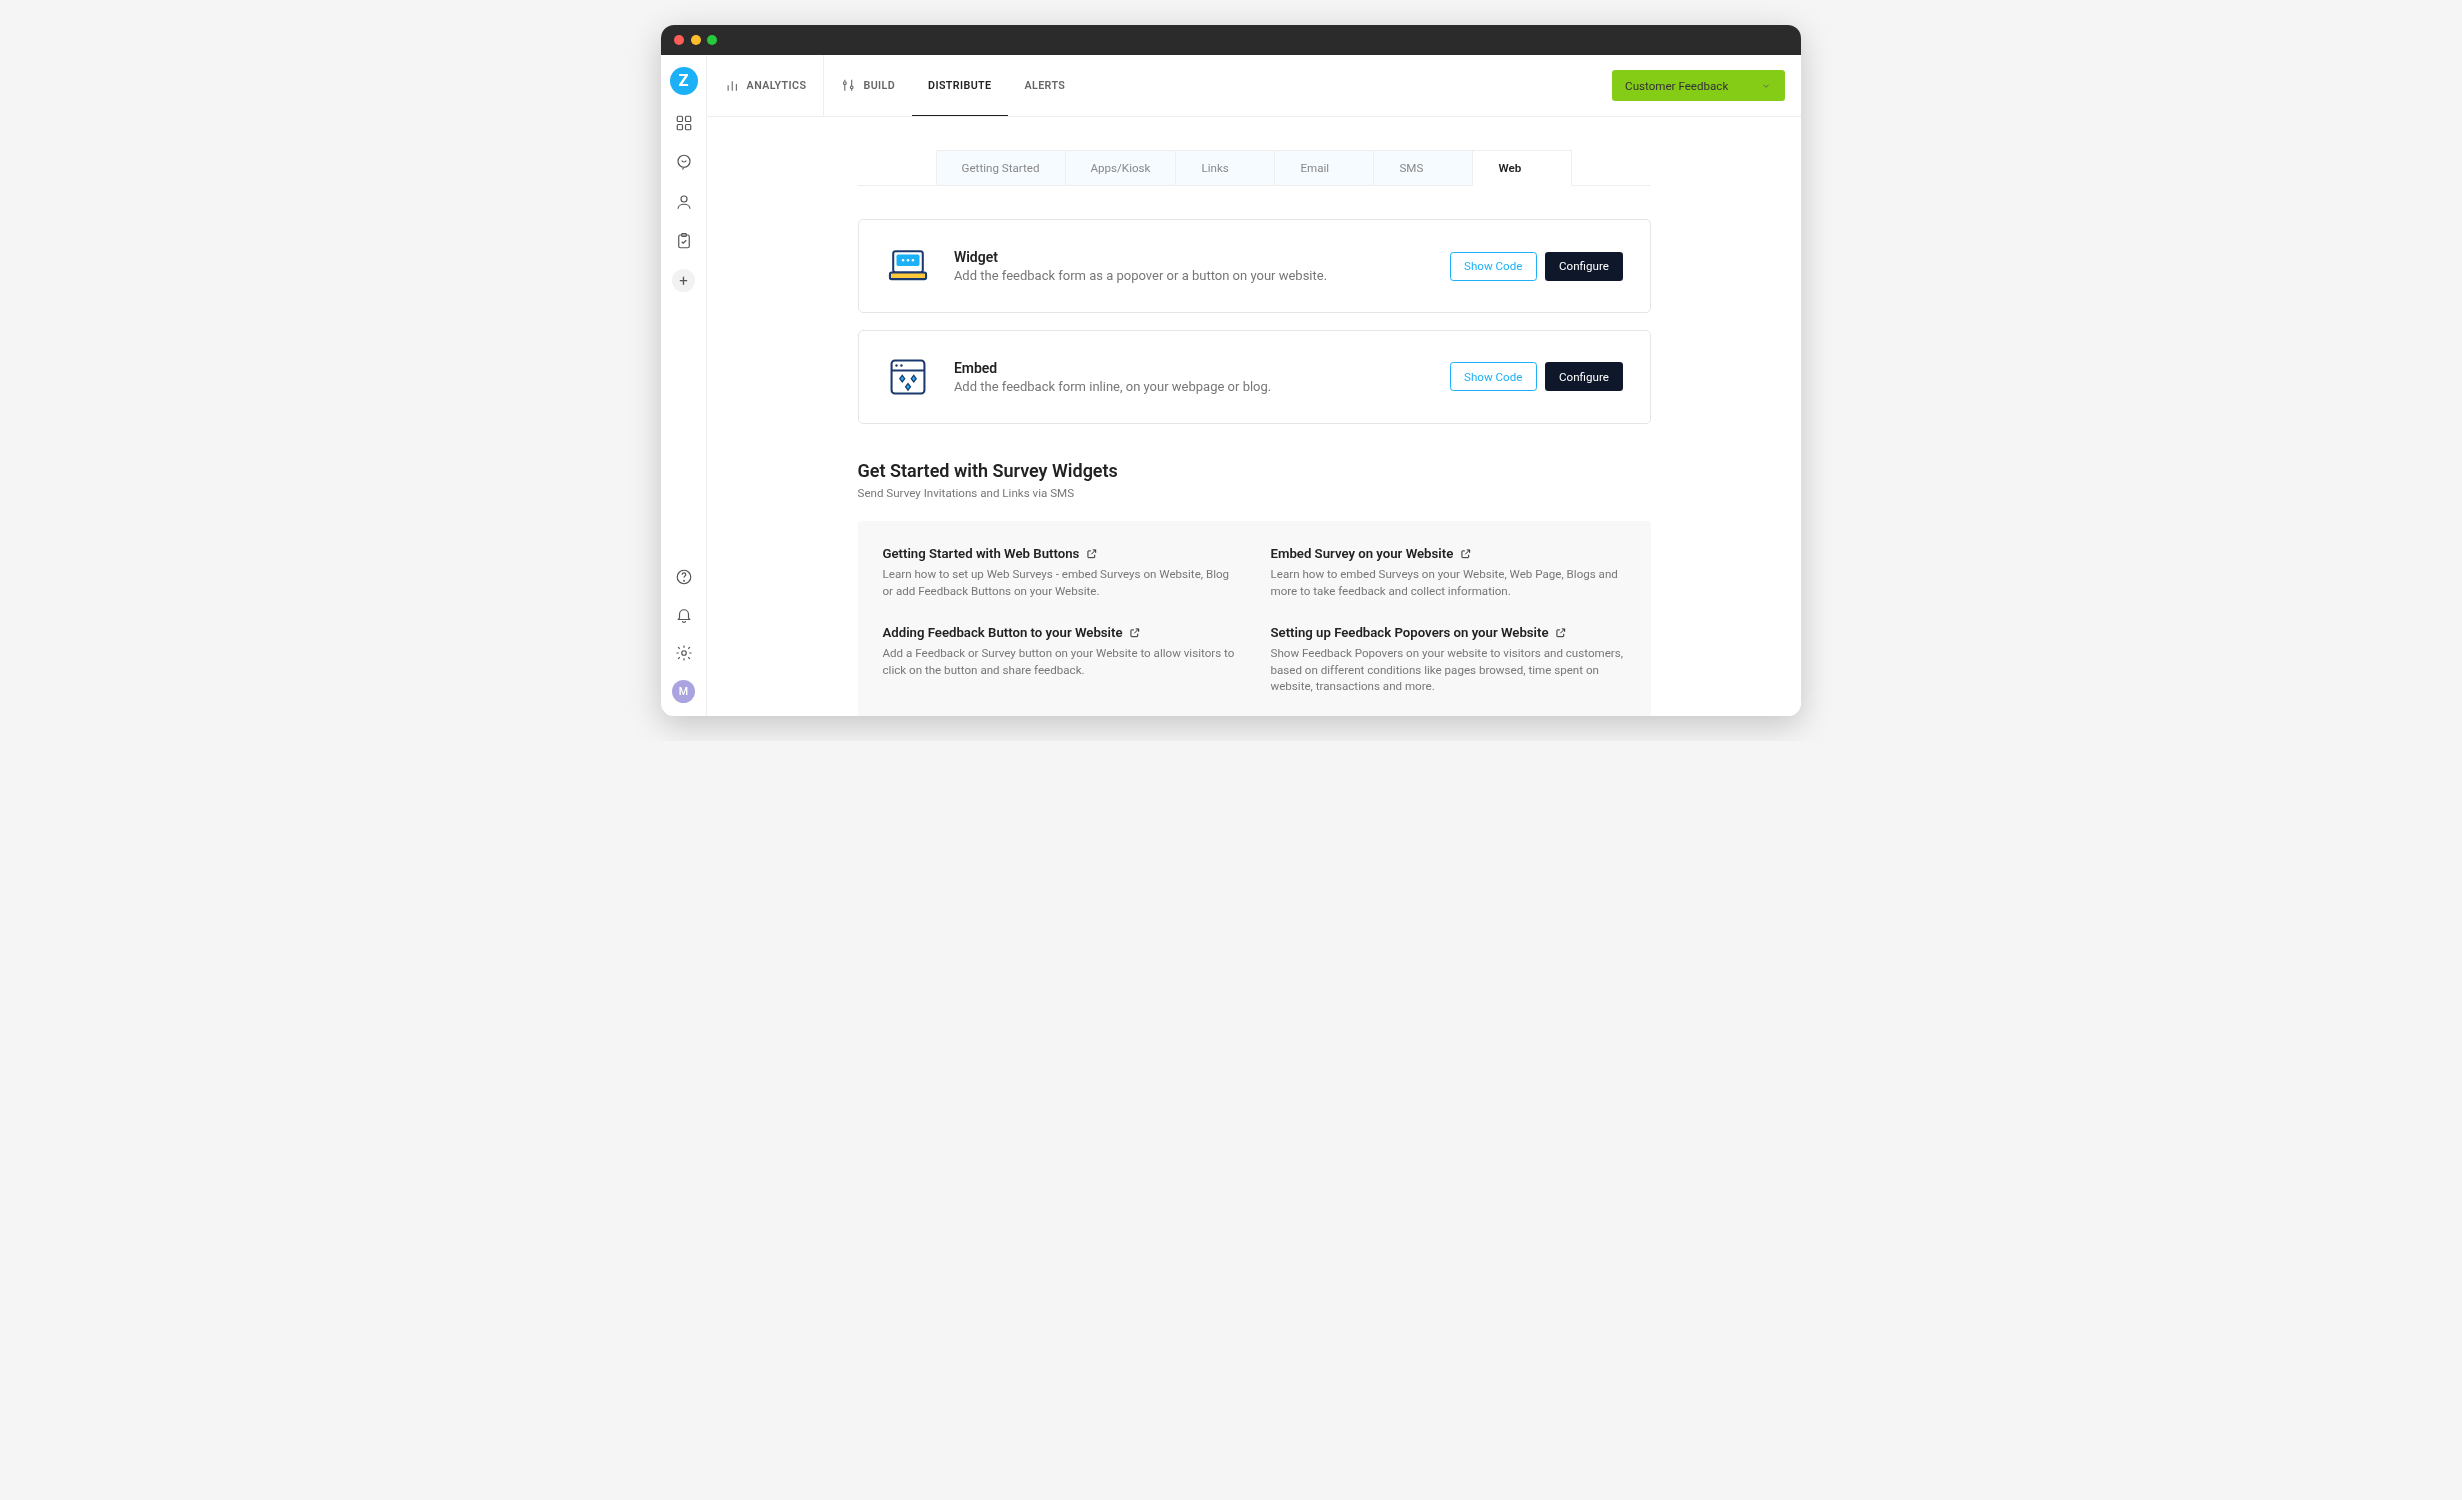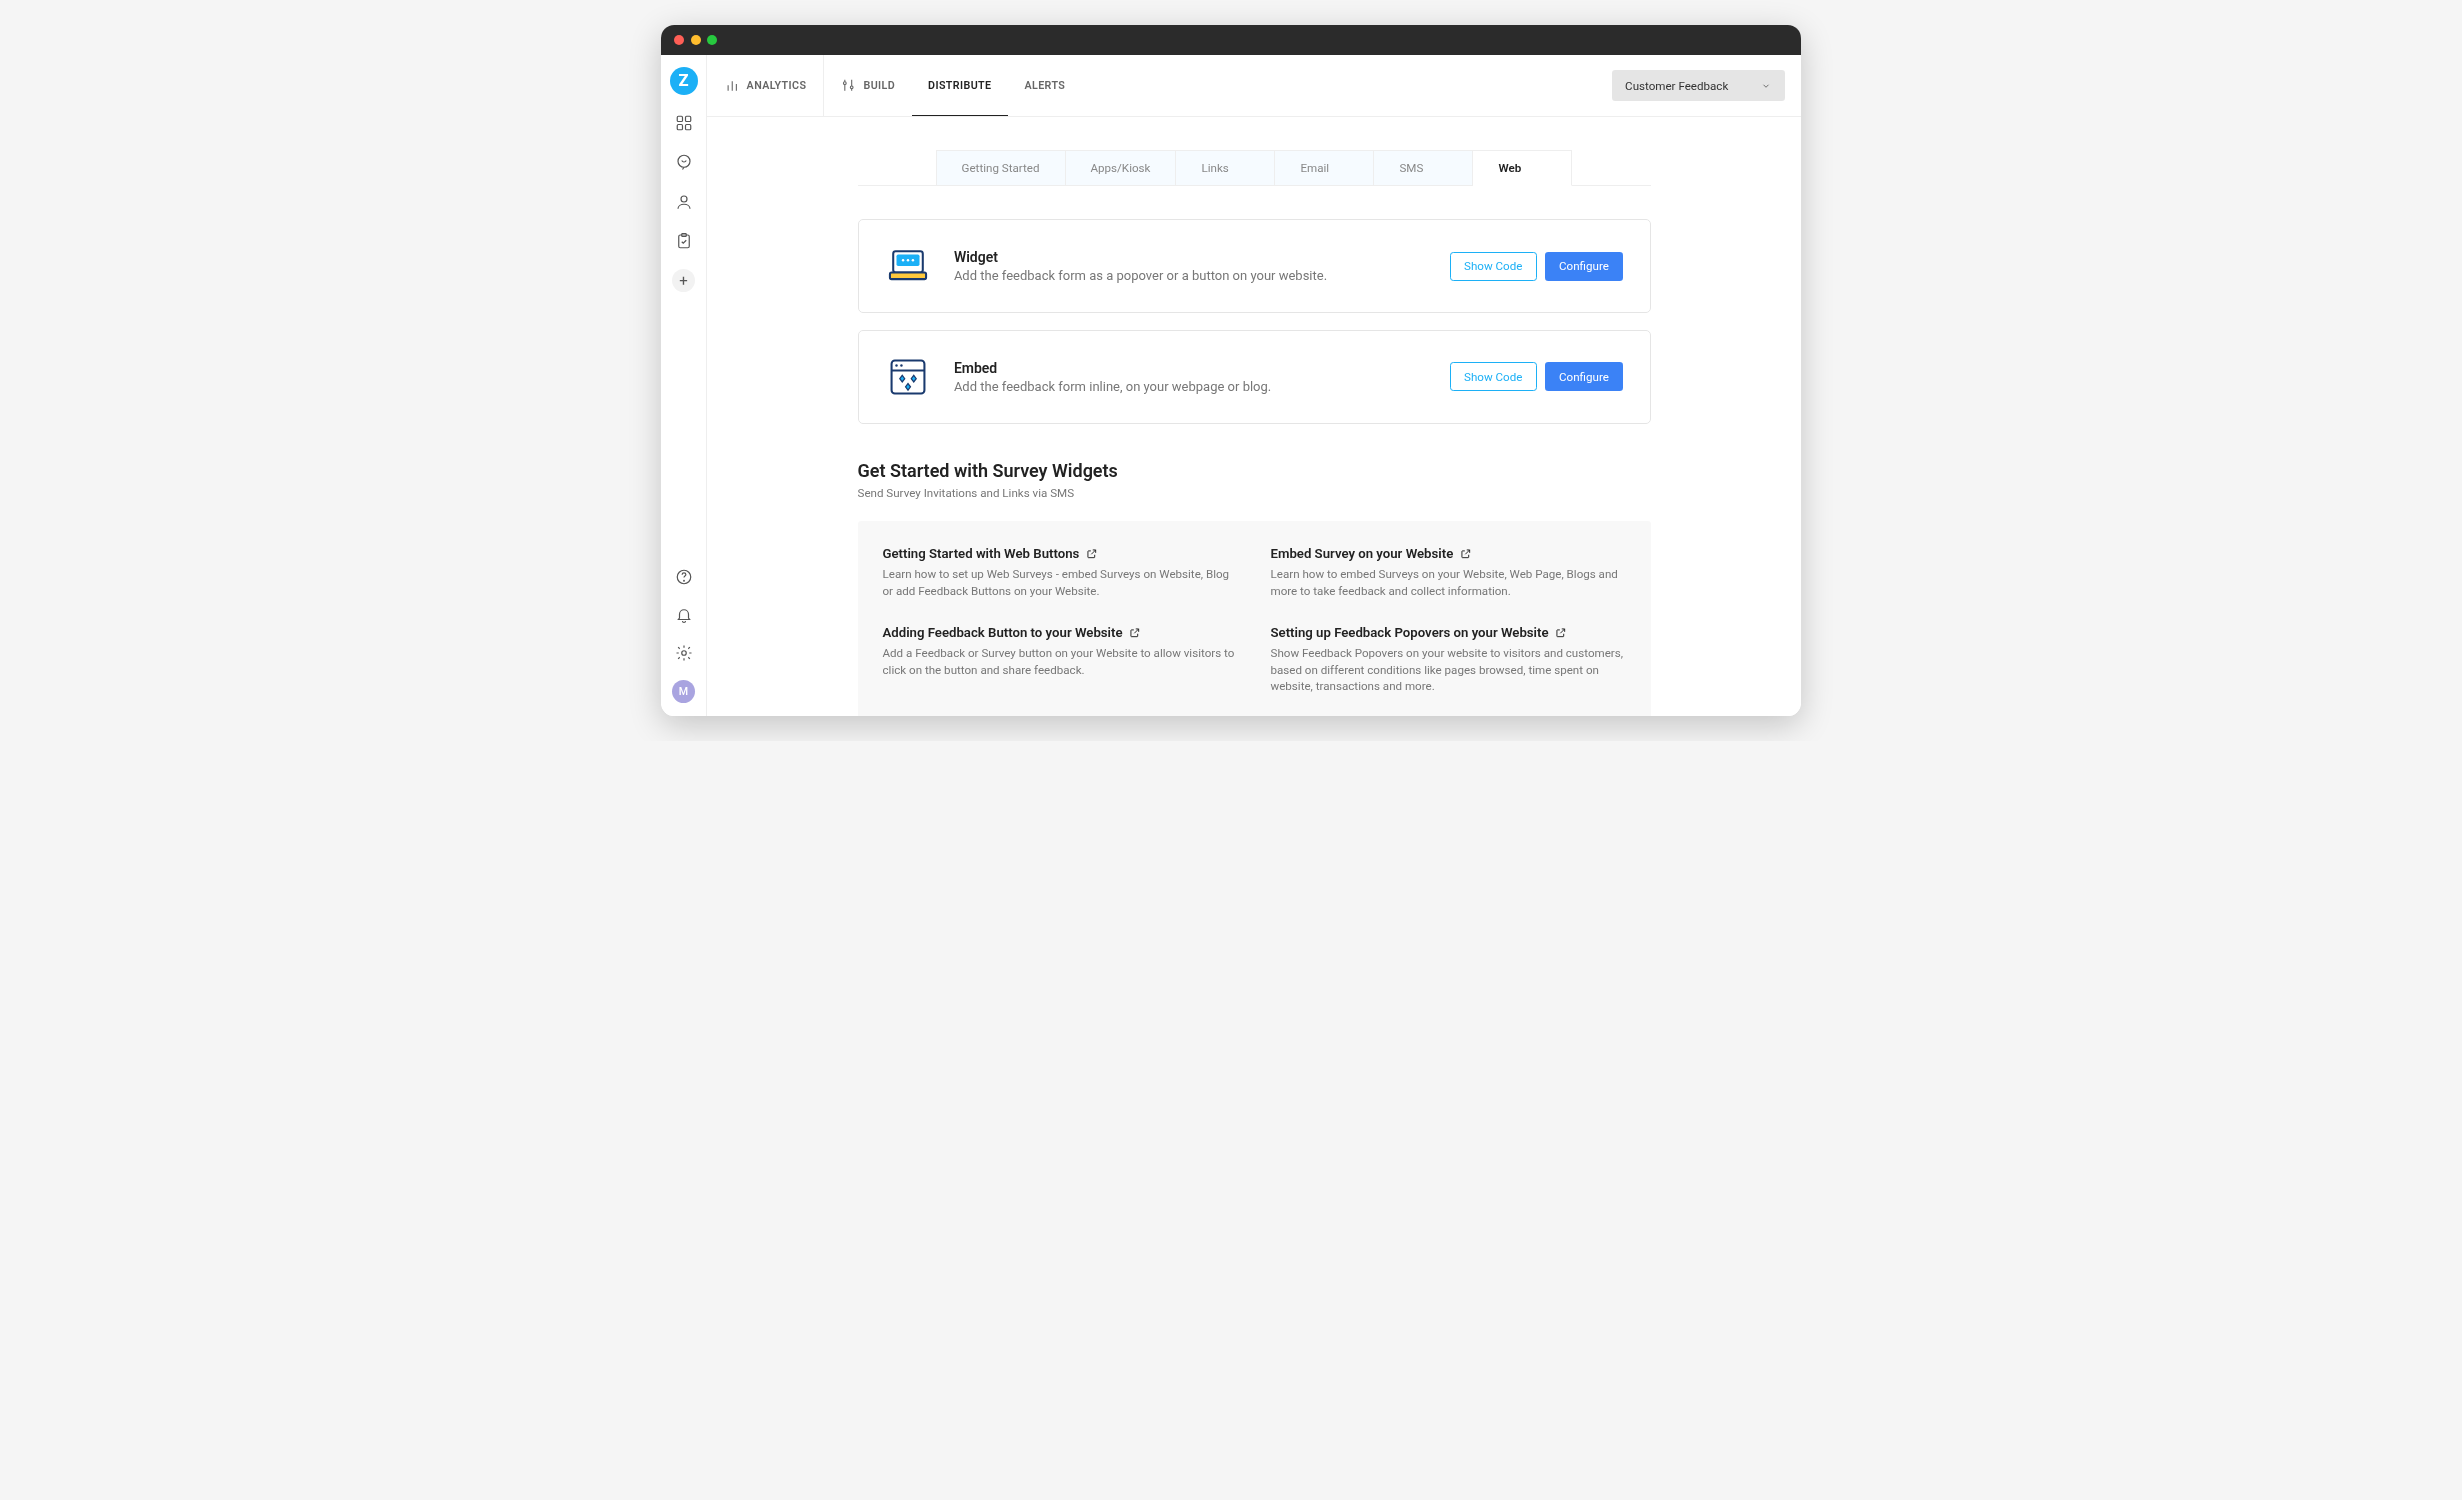--- a/index.html
+++ b/index.html
@@ -19,37 +19,37 @@
 .plus-btn { width: 23px; height: 23px; border-radius: 50%; background: #f2f2f2; display: flex; align-items: center; justify-content: center; color: #555; font-size: 15px; cursor: pointer; }
 .rail-bottom { position: absolute; bottom: 13.2px; display: flex; flex-direction: column; gap: 15px; align-items: center; }
 .avatar { width: 23px; height: 23px; border-radius: 50%; background: #a9a4e0; color: #fff; display: flex; align-items: center; justify-content: center; font-size: 10.7px; font-weight: 500; }
 .main { flex: 1; display: flex; flex-direction: column; }
 .topnav { height: 62px; border-bottom: 0.8px solid #eee; display: flex; align-items: center; padding: 0 0 0 0; }
 .nav-item { display: flex; align-items: center; gap: 6.6px; padding: 0 16.5px; height: 100%; color: #666; font-size: 10.7px; font-weight: 600; letter-spacing: 0.4px; cursor: pointer; border-right: 0.8px solid #eee; }
 .nav-item.no-border { border-right: none; }
 .nav-item.active { color: #222; border-bottom: 1.7px solid #222; }
 .nav-item svg { width: 16.5px; height: 16.5px; stroke: #666; fill: none; stroke-width: 1.6; }
 .nav-spacer { flex: 1; }
-.dropdown { margin-right: 16.5px; background: #e5e5e5; border-radius: 3.3px; padding: 8.3px 13.2px; display: flex; align-items: center; gap: 33px; cursor: pointer; font-size: 11.6px; color: #333; }
+.dropdown { margin-right: 16.5px; background: #84cc16; border-radius: 3.3px; padding: 8.3px 13.2px; display: flex; align-items: center; gap: 33px; cursor: pointer; font-size: 11.6px; color: #333; }
 .content { flex: 1; overflow-y: auto; padding: 33px 0; }
 .inner { width: 793px; margin: 0 auto; }
 .tabs { display: flex; border-bottom: 0.8px solid #eee; justify-content: center; }
 .tab { padding: 10px 25px; font-size: 11.6px; color: #888; cursor: pointer; border: 0.8px solid #eee; border-bottom: none; background: #f6fbff; min-width: 99px; text-align: left; }
 .tab + .tab { border-left: none; }
 .tab.active { background: #fff; color: #222; font-weight: 600; border-bottom: 0.8px solid #fff; margin-bottom: -0.8px; }
 .cards { margin-top: 33px; display: flex; flex-direction: column; gap: 16.5px; }
 .card { border: 0.8px solid #e5e5e5; border-radius: 5px; padding: 23px 26.4px; display: flex; align-items: center; gap: 23px; }
 .card-icon { width: 46px; height: 46px; flex-shrink: 0; }
 .card-body { flex: 1; }
 .card-title { font-size: 14px; font-weight: 600; color: #222; margin-bottom: 3.3px; }
 .card-desc { font-size: 13px; color: #777; }
 .card-actions { display: flex; gap: 8.3px; }
 .btn { padding: 6.6px 13.2px; border-radius: 3.3px; font-size: 11.6px; cursor: pointer; border: 0.8px solid transparent; }
 .btn-outline { border-color: #1cb0f6; color: #1cb0f6; background: #fff; }
-.btn-primary { background: #3b82f6; color: #fff; }
+.btn-primary { background: #0f172a; color: #fff; }
 .section-title { font-size: 18px; font-weight: 600; color: #222; margin-top: 36px; }
 .section-sub { font-size: 11.6px; color: #777; margin-top: 5px; }
 .help-grid { background: #f8f8f8; border-radius: 3.3px; margin-top: 21.5px; padding: 25px; display: grid; grid-template-columns: 1fr 1fr; gap: 25px 33px; }
 .help-title { font-size: 13.2px; font-weight: 600; color: #222; display: flex; align-items: center; gap: 6.6px; }
 .help-title svg { width: 11.6px; height: 11.6px; stroke: #222; fill: none; stroke-width: 2; }
 .help-desc { font-size: 11.6px; color: #777; margin-top: 5px; line-height: 1.45; }
 </style>
 </head>
 <body>
 

